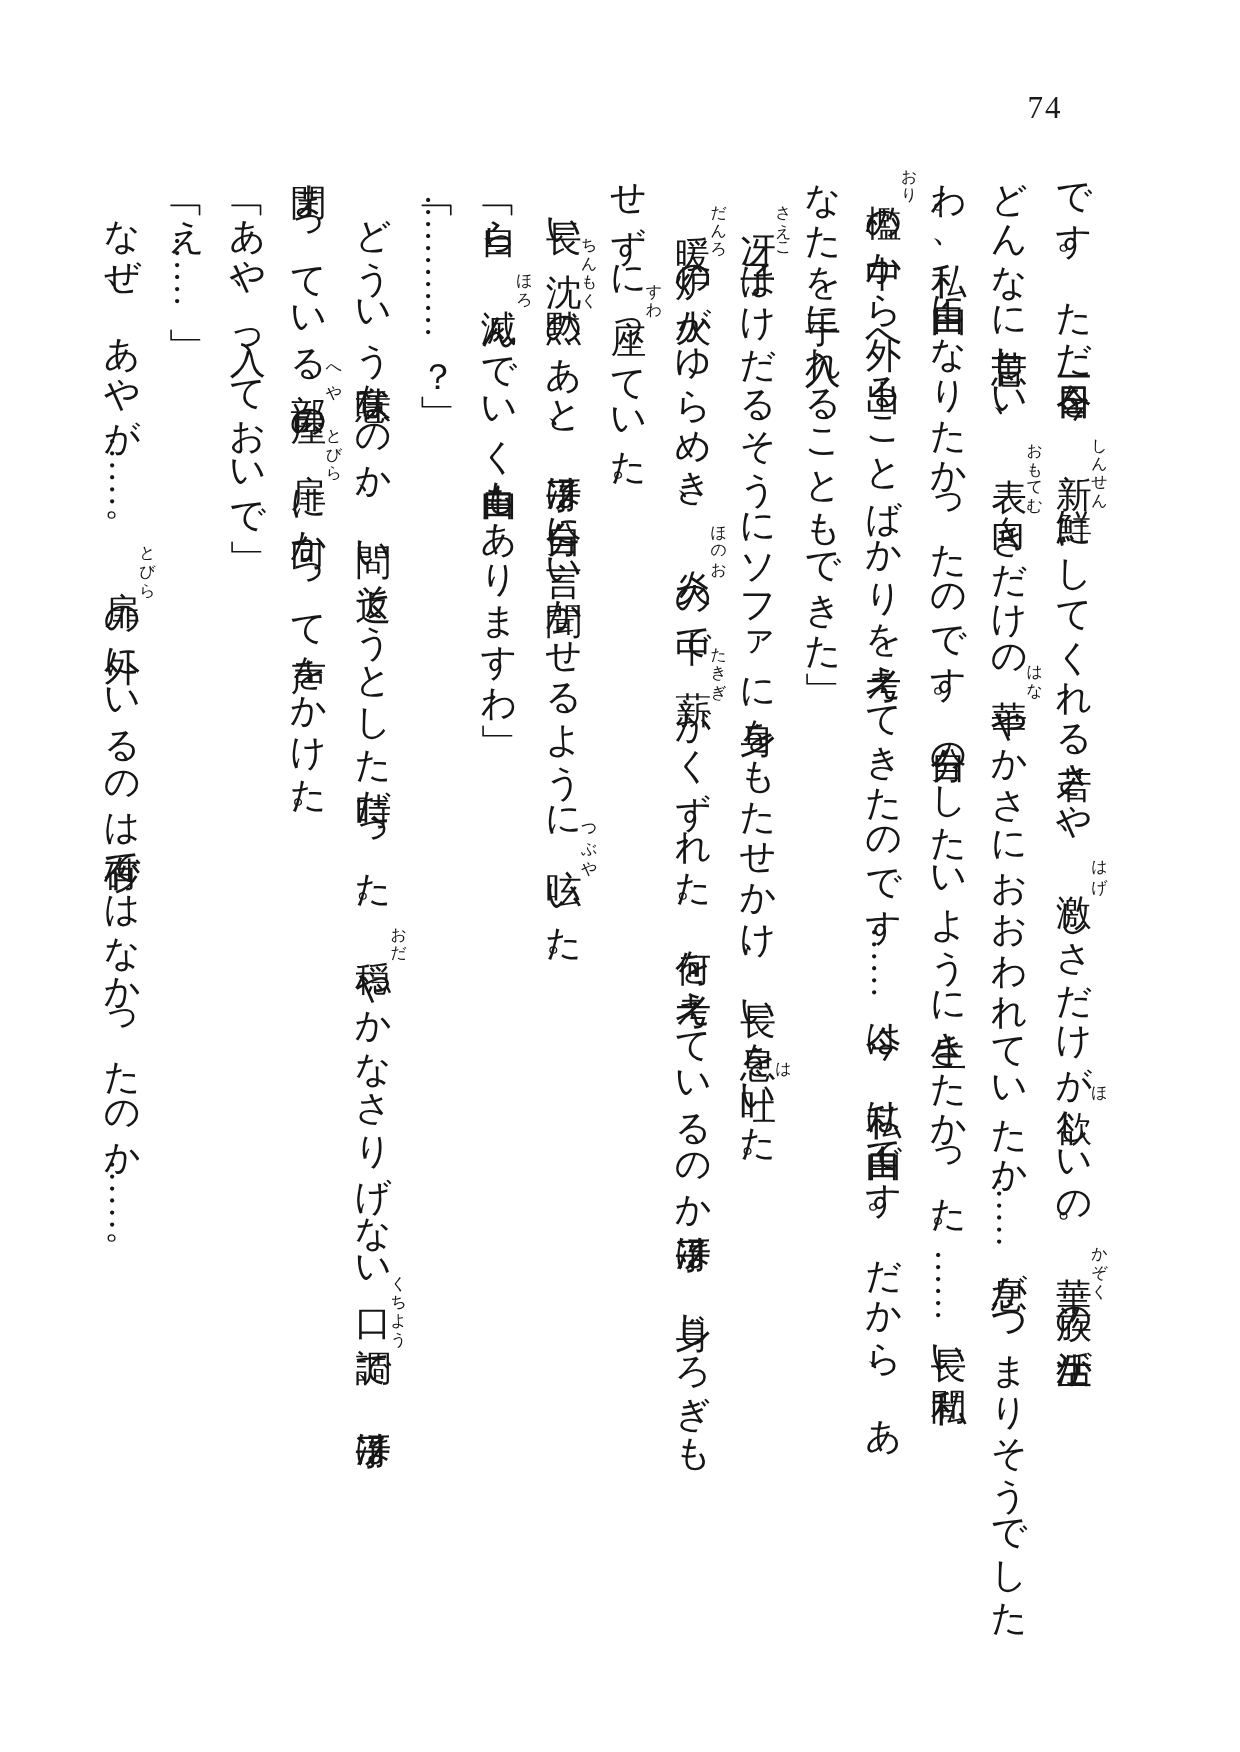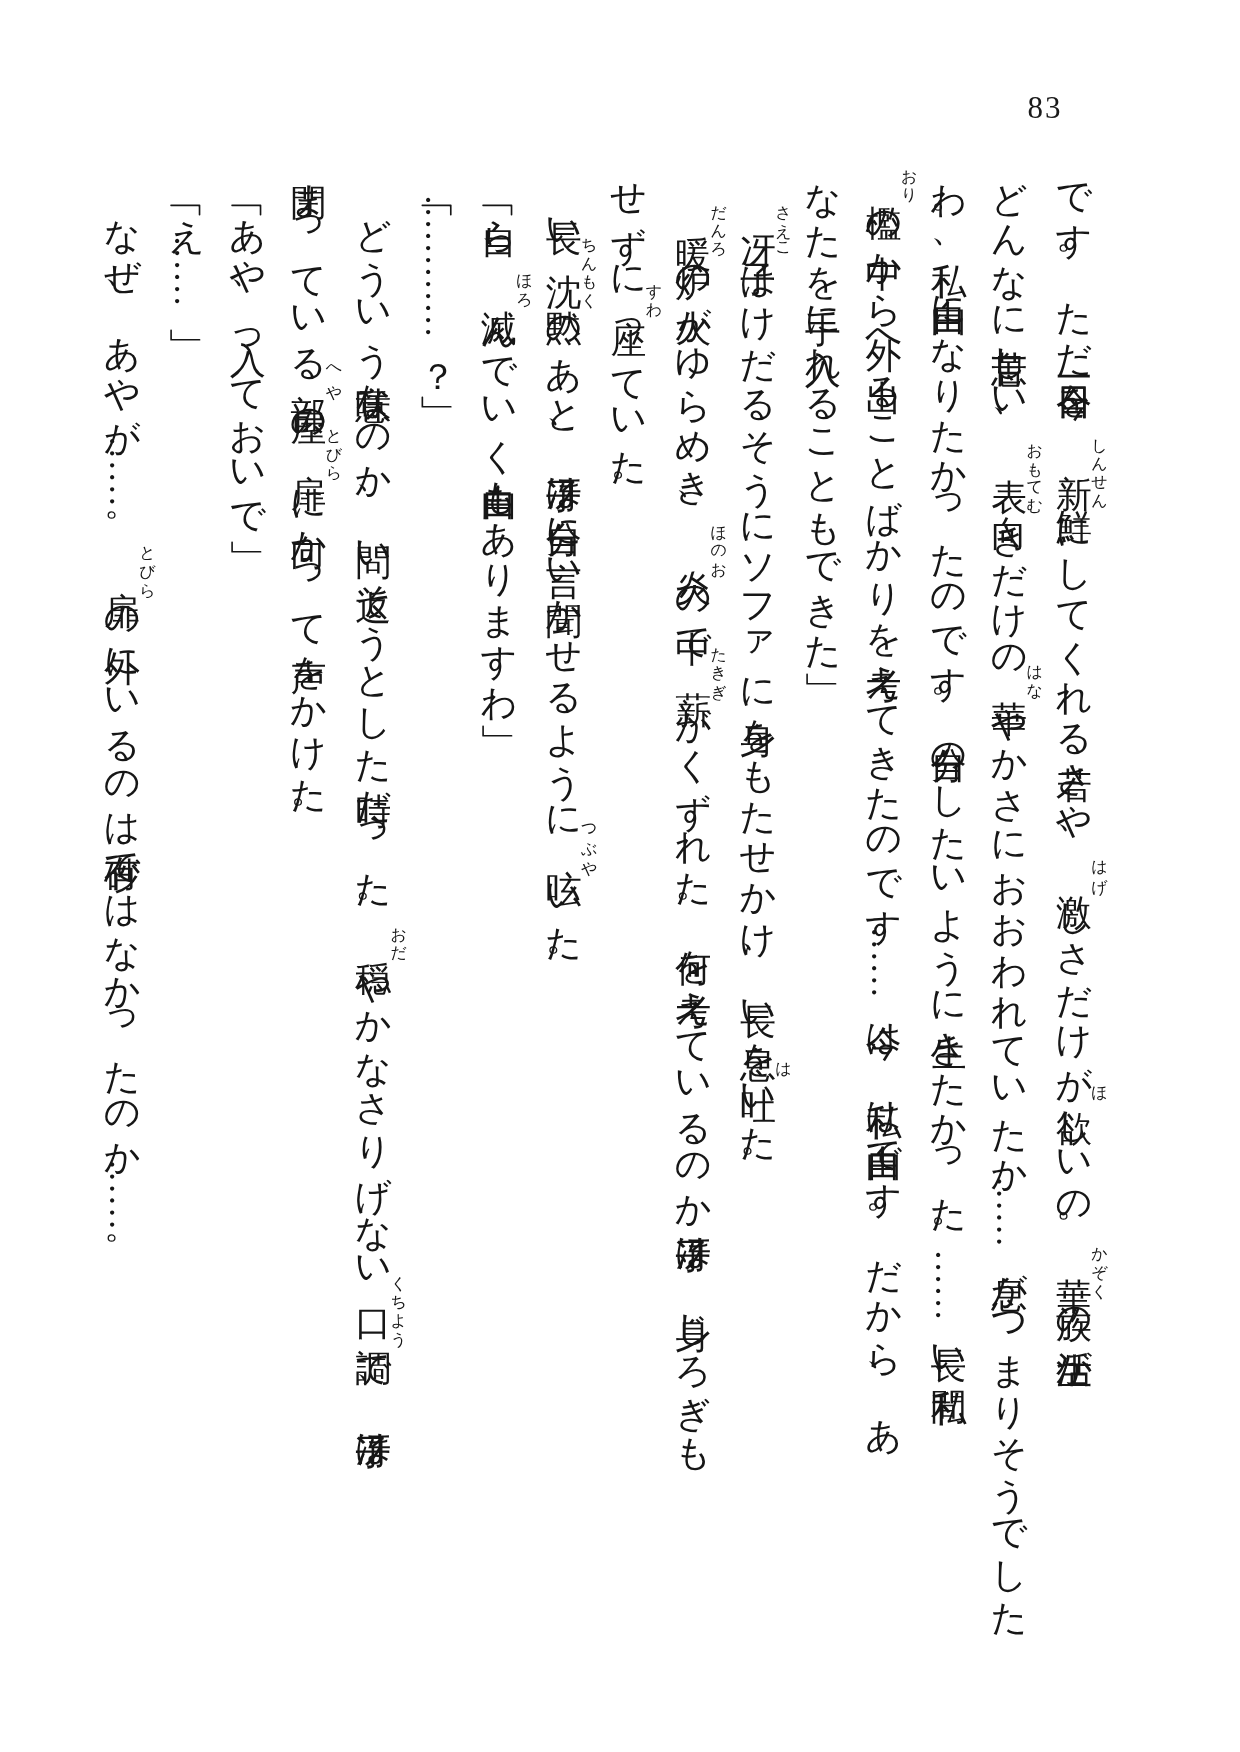--- a/index.html
+++ b/index.html
@@ -57,21 +57,21 @@
     font-size: 16px;
     line-height: 1;
     letter-spacing: 0;
     font-family: "Liberation Serif", "DejaVu Serif", serif;
   }
 </style>
 </head>
 <body>
 
 <div class="page">
-  <div class="page-number">83</div>
+  <div class="page-number">74</div>
   <div class="text-block">
       <p class="line">です。ただ今日一日を、<ruby>新鮮<rt>しんせん</rt></ruby>にしてくれる若さや、<ruby>激<rt>はげ</rt></ruby>しさだけが<ruby>欲<rt>ほ</rt></ruby>しいの。<ruby>華族<rt>かぞく</rt></ruby>の生活が</p>
       <p class="line">どんなに息苦しい、<ruby>表向<rt>おもてむ</rt></ruby>きだけの<ruby>華<rt>はな</rt></ruby>やかさにおおわれていたか……息がつまりそうでした</p>
       <p class="line">わ。私、自由になりたかったのです。自分のしたいように生きたかった。……長い間私、</p>
       <p class="line"><ruby>檻<rt>おり</rt></ruby>の中から外へ出ることばかりを考えてきたのです……今は、私は自由です。だから、あ</p>
       <p class="line">なたを手に入れることもできた」</p>
       <p class="line indent"><ruby>冴子<rt>さえこ</rt></ruby>はけだるそうにソファに身をもたせかけ、長い息を<ruby>吐<rt>は</rt></ruby>いた。</p>
       <p class="line indent"><ruby>暖炉<rt>だんろ</rt></ruby>の火がゆらめき、<ruby>炎<rt>ほのお</rt></ruby>の中で<ruby>薪<rt>たきぎ</rt></ruby>がくずれた。何を考えているのか冴子は、身じろぎも</p>
       <p class="line">せずに<ruby>座<rt>すわ</rt></ruby>っていた。</p>
       <p class="line indent">長い<ruby>沈黙<rt>ちんもく</rt></ruby>のあと、冴子は自分に言い聞かせるように<ruby>呟<rt>つぶや</rt></ruby>いた。</p>

